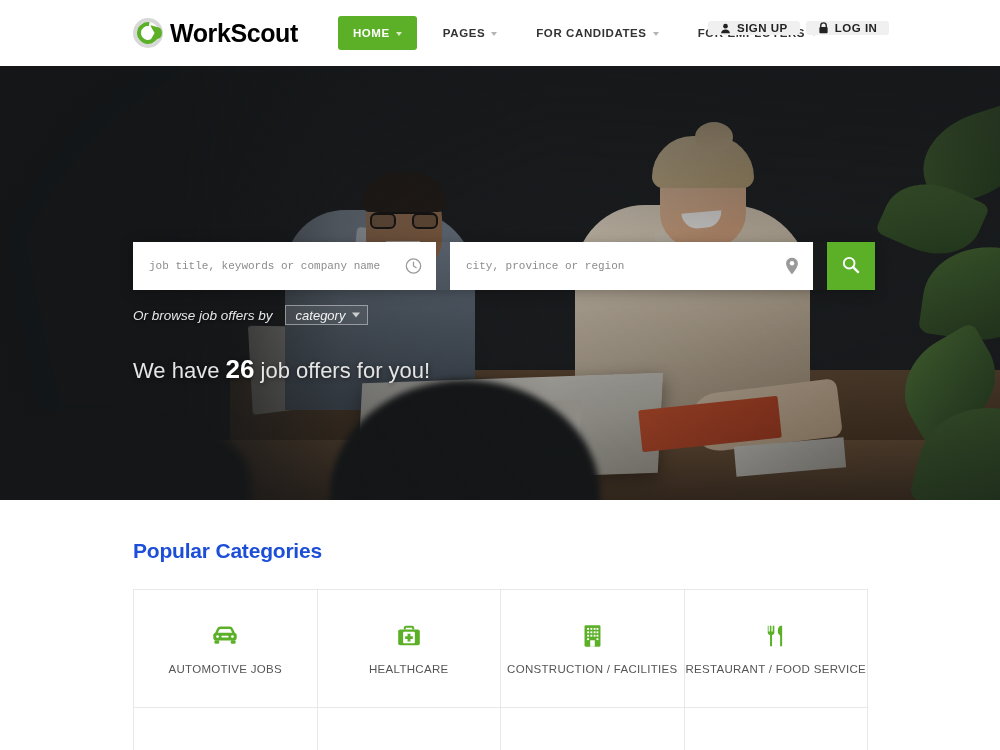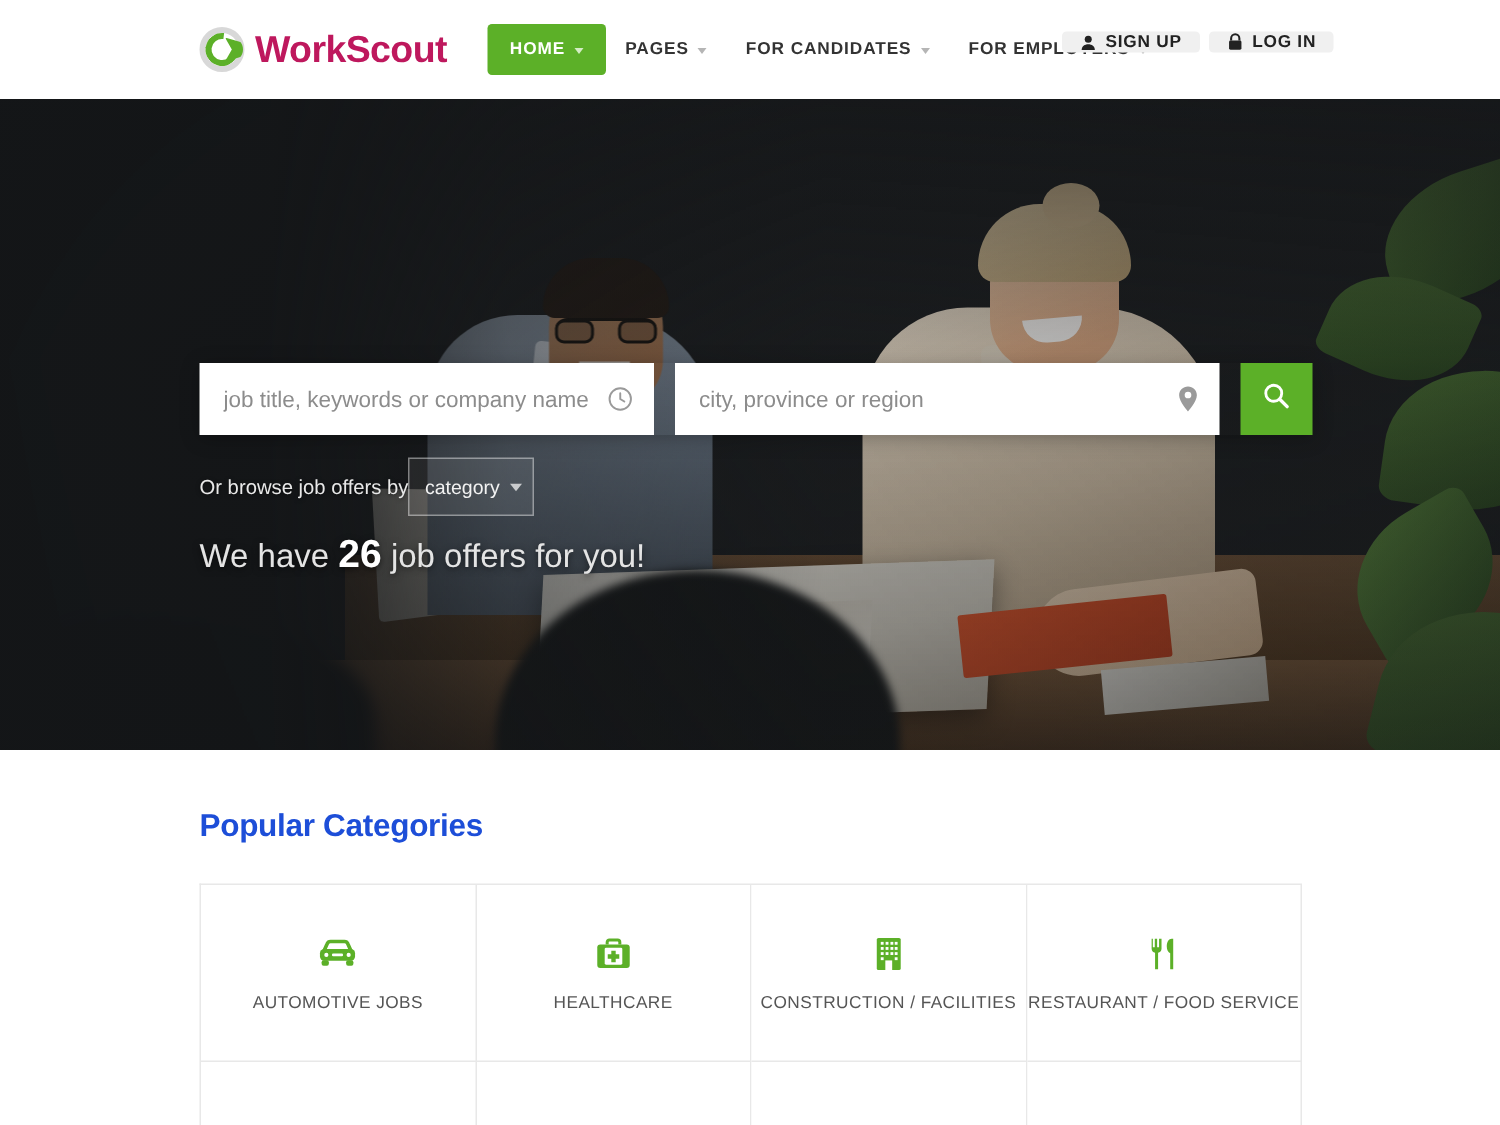--- a/index.html
+++ b/index.html
@@ -44,35 +44,36 @@
   }
   .logo-mark .leaf {
     position: absolute; right: 1px; top: 7px;
     width: 12px; height: 16px;
     background: #5cb028;
     border-radius: 2px 9px 9px 2px;
     clip-path: polygon(0 0, 100% 22%, 100% 78%, 0 100%, 38% 50%);
   }
   .logo-text {
     font-size: 25px; font-weight: bold;
-    color: #be185d; letter-spacing: -0.4px;
+    color: #000000; letter-spacing: -0.4px;
   }
 
   .nav {
     display: flex; align-items: center;
     margin-left: 27px;
     height: 100%;
   }
   .nav-item {
     font-size: 11.5px; font-weight: bold;
     color: #333; letter-spacing: 0.6px;
     padding: 10px 13px;
     display: flex; align-items: center; gap: 6px;
     white-space: nowrap;
     cursor: pointer;
+    margin-left: 13px;
   }
   .nav-item.active {
     background: #5cb028;
     color: #ffffff;
     border-radius: 3px;
     padding: 11px 15px;
   }
   .caret {
     width: 0; height: 0;
     border-left: 3.5px solid transparent;
@@ -321,50 +322,50 @@
   }
   .sfield {
     background: #ffffff;
     display: flex; align-items: center;
     position: relative;
   }
   .sfield.one { width: 331px; }
   .sfield.two { width: 396px; margin-left: 14px; }
   .sfield input {
     border: 0; outline: none;
-    font-family: Liberation Sans, sans-serif;
-    font-size: 15px;
+    font-family: Liberation Mono, monospace;
+    font-size: 11px;
     color: #000000;
     background: transparent;
     width: 100%;
     padding: 0 40px 0 16px;
   }
   .sfield input::placeholder { color: #8c8c8c; }
   .sfield .fi {
     position: absolute; right: 14px; top: 50%;
     transform: translateY(-50%);
     display: flex;
   }
   .sbtn {
     width: 53px; margin-left: 14px;
     background: #5cb028;
     display: flex; align-items: center; justify-content: center;
     cursor: pointer;
   }
 
   .browse-row {
     position: absolute; top: 239px; left: 0;
-    display: flex; align-items: center; gap: 0;
+    display: flex; align-items: center; gap: 12px; font-style: italic;
   }
   .browse-label {
     font-size: 13.5px; color: #e8e8e8;
     text-shadow: 0 1px 3px rgba(0,0,0,.6);
   }
   .browse-select {
-    height: 39px;
+    height: 20px;
     padding: 0 22px 0 10px;
     display: flex; align-items: center;
     border: 1px solid rgba(255,255,255,.42);
     background: rgba(255,255,255,.07);
     color: #f2f2f2;
     font-size: 13px;
     position: relative;
     cursor: pointer;
     justify-content: flex-end;
   }

